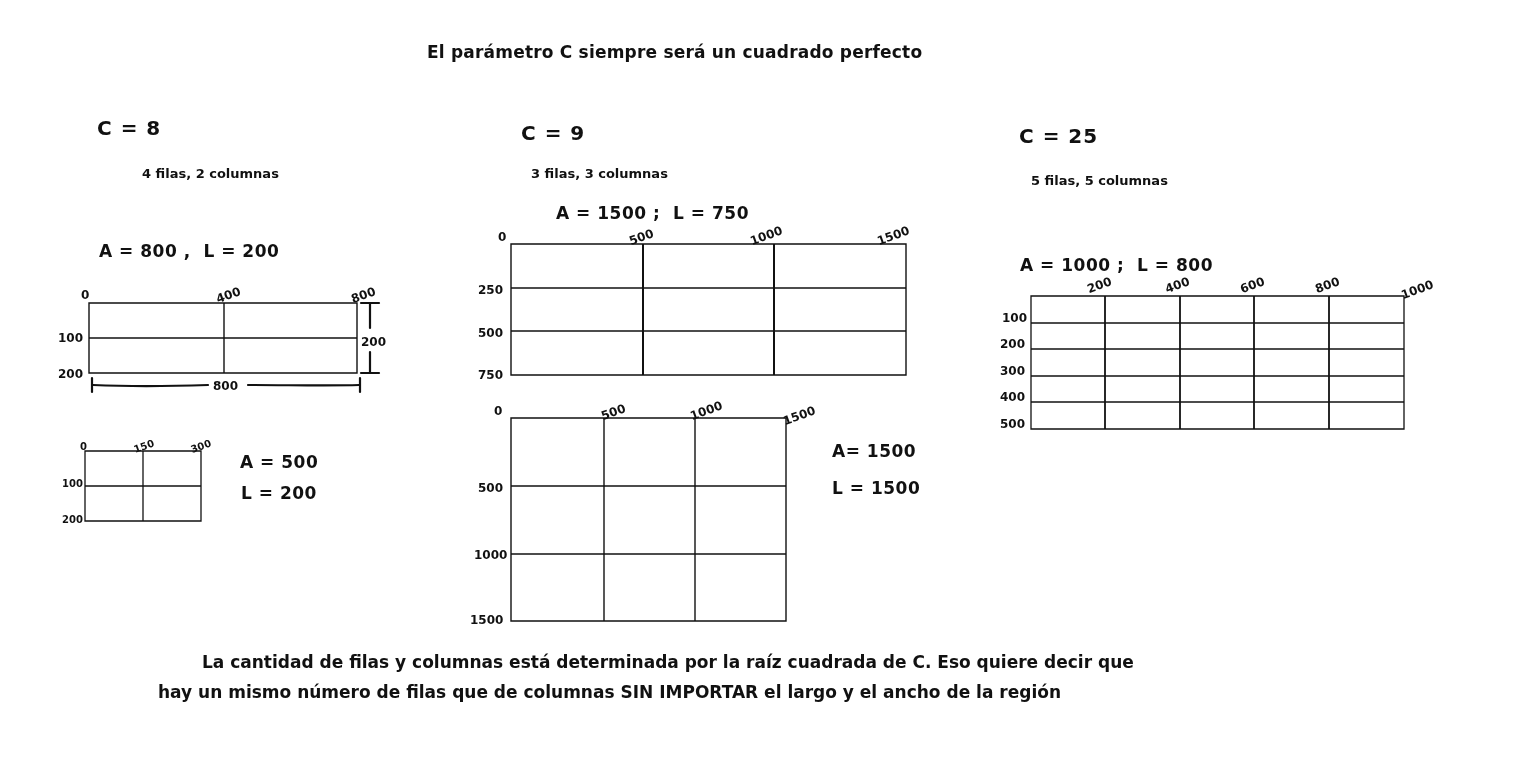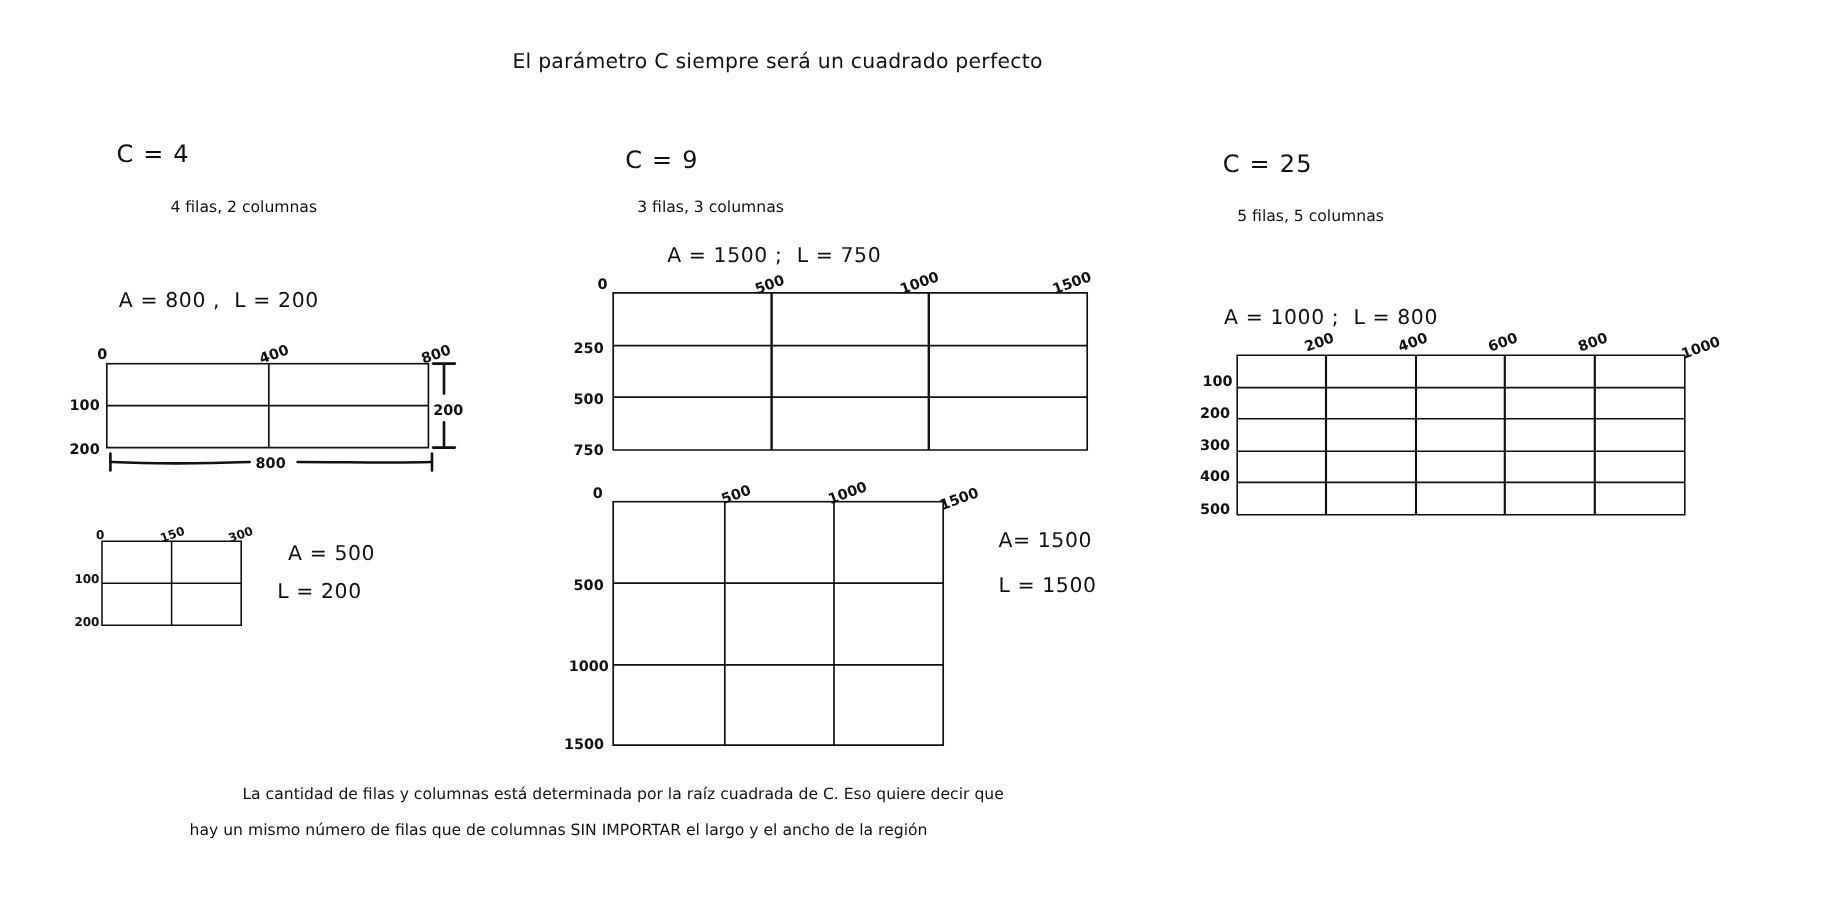--- a/index.html
+++ b/index.html
@@ -8,30 +8,30 @@
     background: #ffffff;
   }
   body {
     width: 1532px;
     height: 757px;
     position: relative;
     overflow: hidden;
     font-family: "DejaVu Sans", sans-serif;
     color: #111111;
   }
-  .abs { position: absolute; }
+  .abs { position: absolute; font-weight: bold; }
   .txt { white-space: pre; }
 
   
   .title {
     font-size: 17px;
     letter-spacing: 0.2px;
   }
   .caption {
-    font-size: 13px;
+    font-size: 17px;
     line-height: 27px;
   }
   .head-c {
     font-size: 20px;
     letter-spacing: 1px;
   }
   .sub-c {
     font-size: 13px;
   }
   .dim {
@@ -63,21 +63,21 @@
   }
   .grid svg { display: block; }
   .annot { position: absolute; }
   .annot svg { display: block; }
 </style>
 </head>
 <body>
 
 <div class="abs txt title" style="left:427px; top:42px;">El parámetro C siempre será un cuadrado perfecto</div>
 
-<div class="abs txt head-c" style="left:97px; top:116px;">C = 4</div>
+<div class="abs txt head-c" style="left:97px; top:116px;">C = 8</div>
 <div class="abs txt sub-c" style="left:142px; top:166px;">4 filas, 2 columnas</div>
 
 <div class="abs txt dim" style="left:99px; top:241px;">A = 800 ,  L = 200</div>
 
 <div class="grid" style="left:88px; top:302px;">
   <svg width="272" height="74" viewBox="0 0 272 74">
     <g stroke="#111" stroke-width="1.4" fill="none">
       <path d="M1,1 L269,1 L269,71 L1,71 Z"></path>
       <path d="M1,36 L269,36"></path>
       <path d="M136,1 L136,71"></path>
@@ -125,21 +125,21 @@
     </g>
   </svg>
 </div>
 <div class="abs txt tick-sm" style="left:80px; top:441px;">0</div>
 <div class="abs txt tick-rot-sm" style="left:136px; top:444px;">150</div>
 <div class="abs txt tick-rot-sm" style="left:193px; top:444px;">300</div>
 <div class="abs txt tick-sm" style="left:62px; top:478px;">100</div>
 <div class="abs txt tick-sm" style="left:62px; top:514px;">200</div>
 
 <div class="abs txt dim" style="left:240px; top:452px;">A = 500</div>
-<div class="abs txt dim" style="left:231px; top:483px;">L = 200</div>
+<div class="abs txt dim" style="left:241px; top:483px;">L = 200</div>
 
 <div class="abs txt head-c" style="left:521px; top:121px;">C = 9</div>
 <div class="abs txt sub-c" style="left:531px; top:166px;">3 filas, 3 columnas</div>
 
 <div class="abs txt dim" style="left:556px; top:203px;">A = 1500 ;  L = 750</div>
 
 <div class="grid" style="left:510px; top:243px;">
   <svg width="400" height="136" viewBox="0 0 400 136">
     <g stroke="#111" stroke-width="1.4" fill="none">
       <path d="M1,1 L396,1 L396,132 L1,132 Z"></path>

